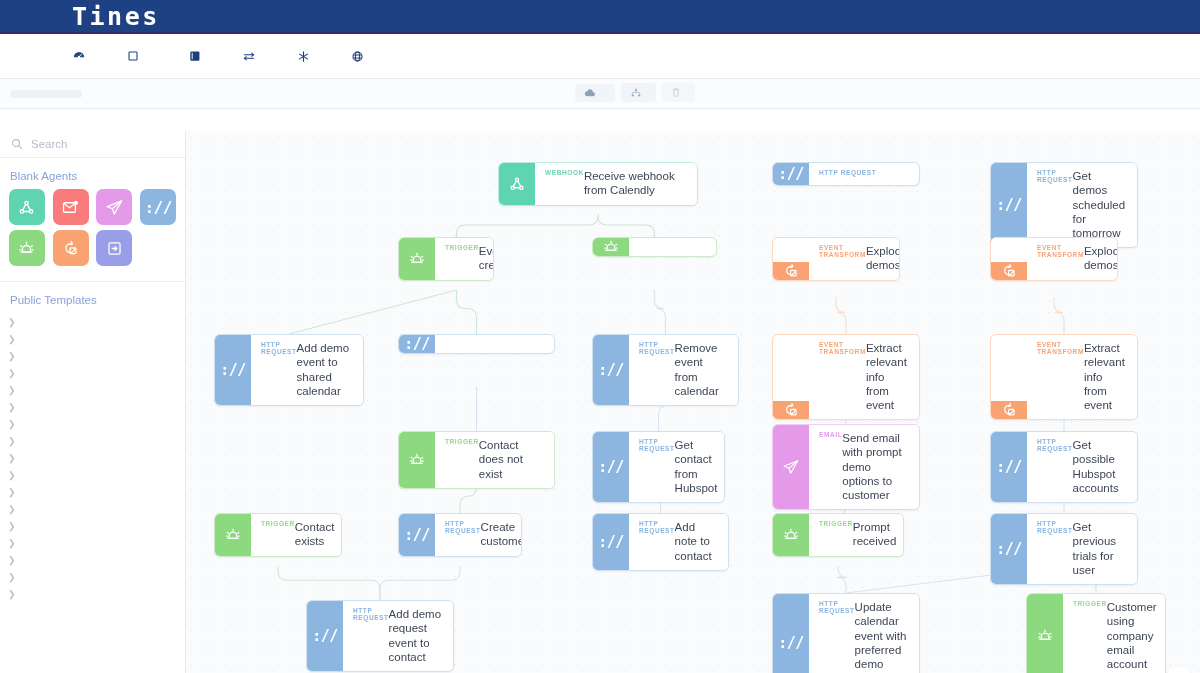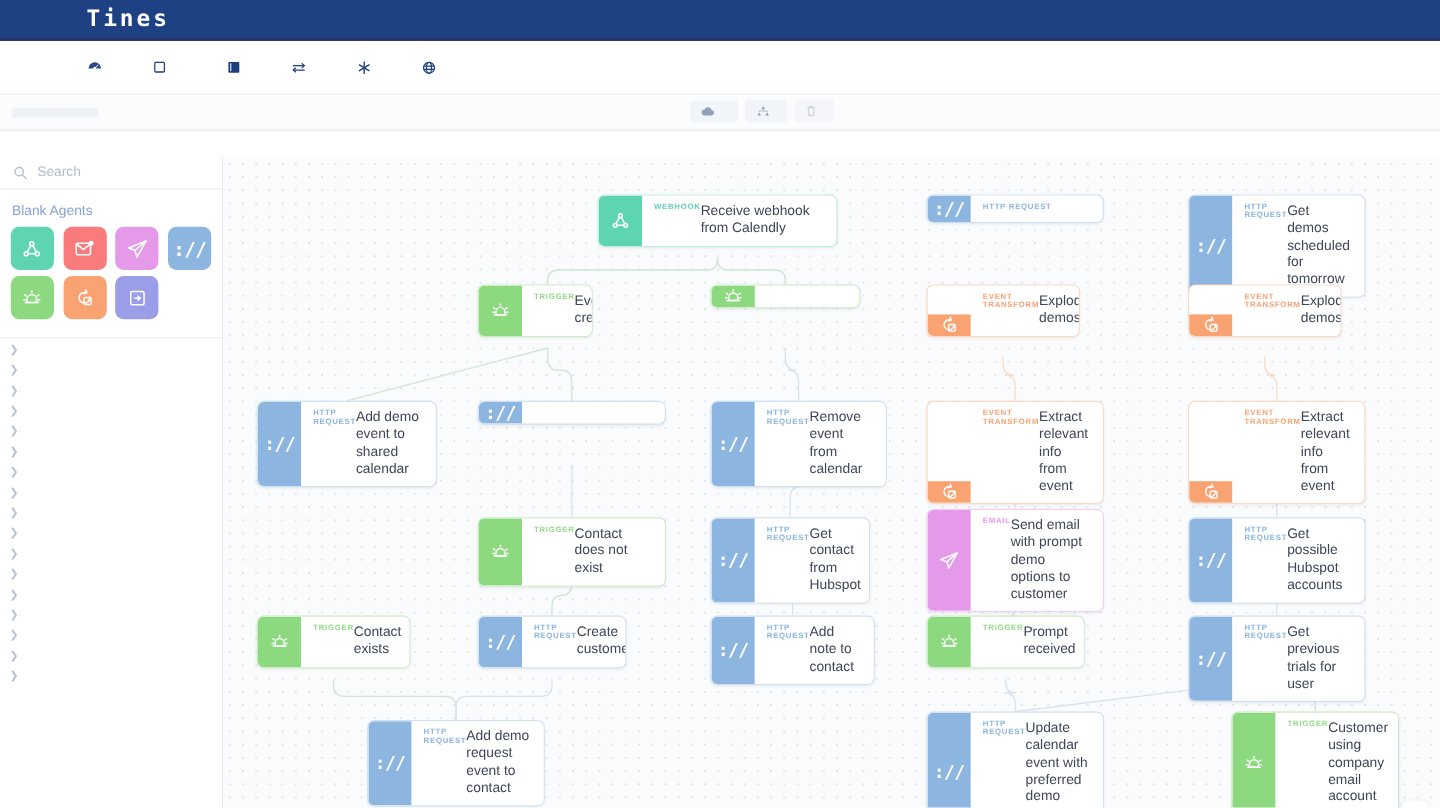--- a/index.html
+++ b/index.html
@@ -13,21 +13,21 @@
   
   .brandbar {
     height: 34px; background: #1e4183;
     display: flex; align-items: center;
     border-bottom: 2px solid #2f2f6b;
     position: relative;
   }
   .brand-logo {
     margin-left: 72px;
     color: #ffffff;
-    font-size: 19px;
+    font-size: 25px;
     font-weight: bold;
     letter-spacing: 2.5px;
     font-family: "DejaVu Sans Mono", monospace;
   }
 
   
   .navbar {
     height: 45px; background: #ffffff;
     display: flex; align-items: center;
     border-bottom: 1px solid #e6eaf0;
@@ -381,20 +381,21 @@
         <path d="M9.2 12 h5.6"></path>
                 <path d="M12.6 9.8 L14.9 12 L12.6 14.2"></path>
               </svg>
             </div>
             <div class="agent-label" style="white-space: pre-line;"></div>
           </div>
         </div>
     </div>
 
     <div>
+      <div class="section-title">Public Templates</div>
       <div class="tpl-list" id="tpl-list">
           <div class="tpl-row">
             <span class="tpl-chev">❯</span>
             <span class="tpl-name"></span>
             <span class="tpl-count"></span>
           </div>
           <div class="tpl-row">
             <span class="tpl-chev">❯</span>
             <span class="tpl-name"></span>
             <span class="tpl-count"></span>

